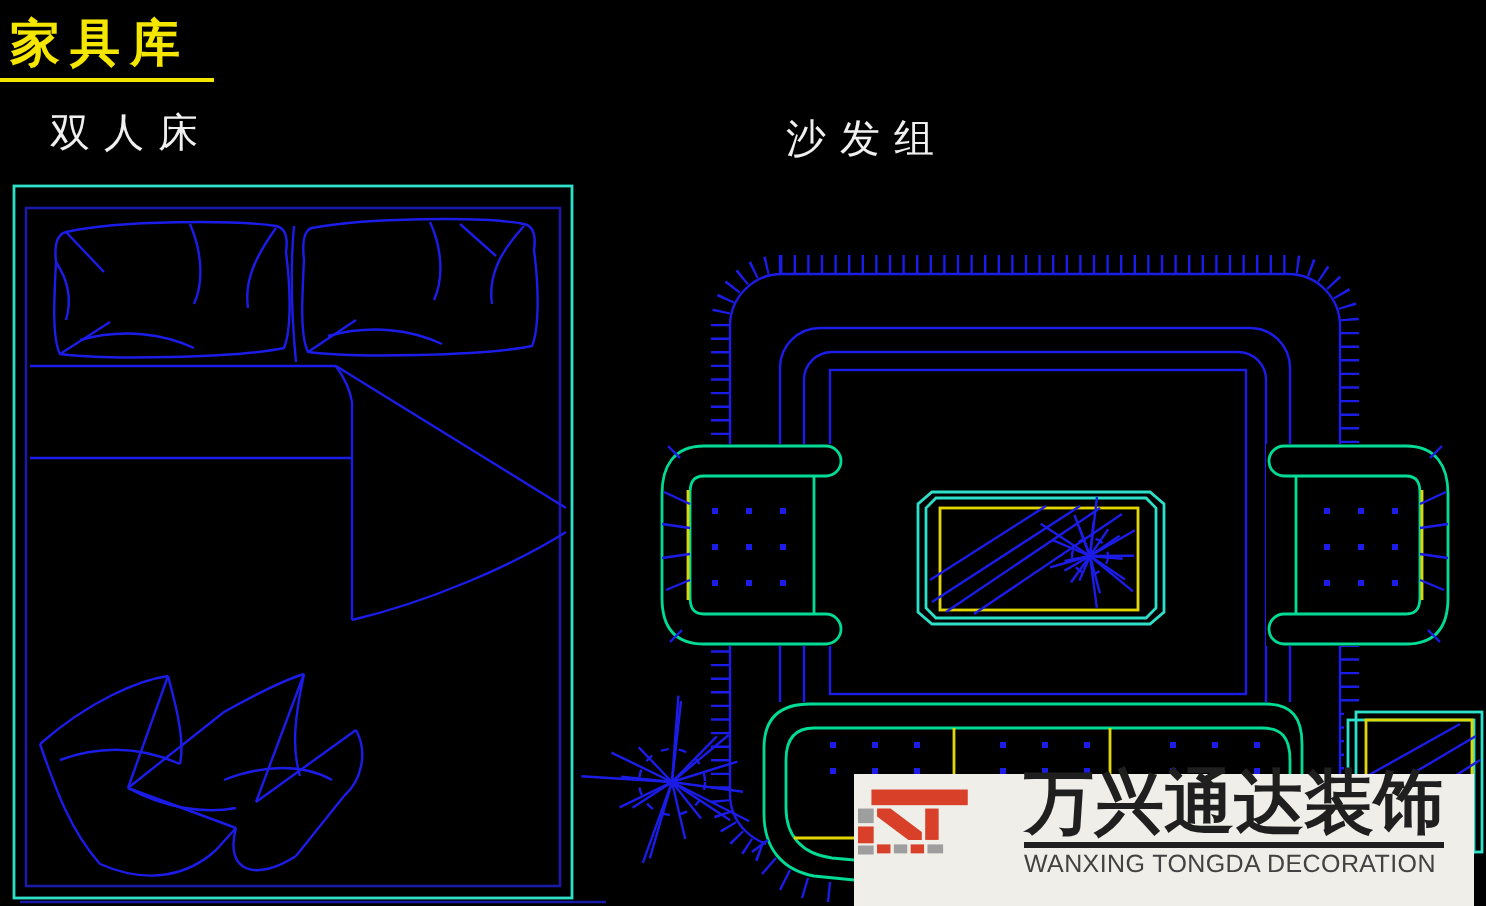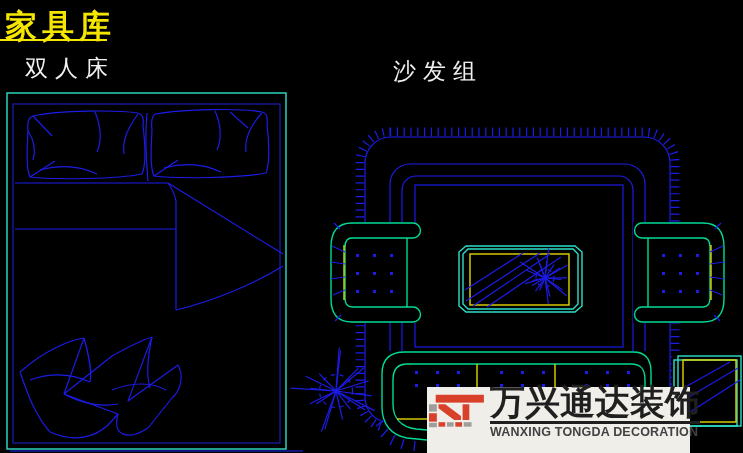--- a/index.html
+++ b/index.html
@@ -2,59 +2,59 @@
 <html style="--background: #000000; --title: #F5E600; --labels: #F0F0F0; --cad-blue: #1C1CE8; --cad-navy: #1A1AA8; --cad-teal: #2EE0C8; --cad-green: #00DC96; --cad-yellow: #E3D600; --logo-red: #D8402A; --logo-gray: #9E9E9E; --logo-text-dark: #1F1F1F; --logo-text-gray: #424242; --watermark-bg: #F0EEE9;"><head>
 <meta charset="utf-8">
 <style>
   html,body{margin:0;padding:0;background:#000;}
   .stage{
     position:relative;width:743px;height:453px;background:var(--background,#000);
     overflow:hidden;font-family:"Liberation Sans","DejaVu Sans",sans-serif;
   }
   .page-title{
     position:absolute;left:5px;top:5px;color:var(--title,#f5e600);
-    font-size:32px;font-weight:bold;letter-spacing:5px;
+    font-size:25px;font-weight:bold;letter-spacing:5px;
     font-family:"Liberation Serif","DejaVu Serif",serif;
   }
   .title-underline{
     position:absolute;left:0;top:39px;width:107px;height:2px;
     background:var(--title,#f5e600);
   }
   .cad-label{
-    position:absolute;color:var(--labels,#f0f0f0);font-size:23px;
+    position:absolute;color:var(--labels,#f0f0f0);font-size:20px;
     letter-spacing:7px;font-weight:400;
   }
   .bed-label{left:25px;top:53px;}
   .sofa-label{left:393px;top:56px;}
   svg.cad{position:absolute;left:0;top:0;}
   .b{stroke:var(--cad-blue,#1c1ce8);fill:none;stroke-width:1.2;}
   .nb{stroke:var(--cad-navy,#1a1aa8);fill:none;stroke-width:1.3;}
   .t{stroke:var(--cad-teal,#2ee0c8);fill:none;stroke-width:1.4;}
   .g{stroke:var(--cad-green,#00dc96);fill:none;stroke-width:1.4;}
   .y{stroke:var(--cad-yellow,#e3d600);fill:none;stroke-width:1.4;}
   .bf{fill:var(--cad-blue,#1c1ce8);stroke:none;}
   .blk{fill:#000;stroke:none;}
   .fringe{
     stroke:var(--cad-blue,#1c1ce8);fill:none;stroke-width:9;
     stroke-dasharray:1.2 5.6;
   }
   .watermark{
-    position:absolute;left:427px;top:387px;width:263px;height:66px;
+    position:absolute;left:427px;top:387px;width:310px;height:66px;
     background:var(--watermark-bg,#f0eee9);z-index:5;
-    display:flex;align-items:center;box-sizing:border-box;padding:2px 0 20px 2px;
+    display:flex;align-items:center;box-sizing:border-box;padding:2px 0 20px 2px;gap:22px;
   }
   .wm-logo{flex:0 0 auto;margin-right:5px;}
   .wm-text{display:flex;flex-direction:column;line-height:1;}
   .wm-cn{
     font-size:35px;font-weight:bold;color:var(--logo-text-dark,#1f1f1f);
     letter-spacing:0px;border-bottom:3px solid var(--logo-text-dark,#1f1f1f);
     padding-bottom:2px;white-space:nowrap;
   }
   .wm-en{
-    font-size:12.5px;font-weight:bold;color:var(--logo-text-gray,#424242);
+    font-size:12.5px;font-weight:normal;color:var(--logo-text-gray,#424242);
     letter-spacing:0.2px;margin-top:2px;white-space:nowrap;
   }
 </style>
 </head>
 <body>
 
 <div class="stage">
 
   <div class="page-title">家具库</div>
   <div class="title-underline"></div>

